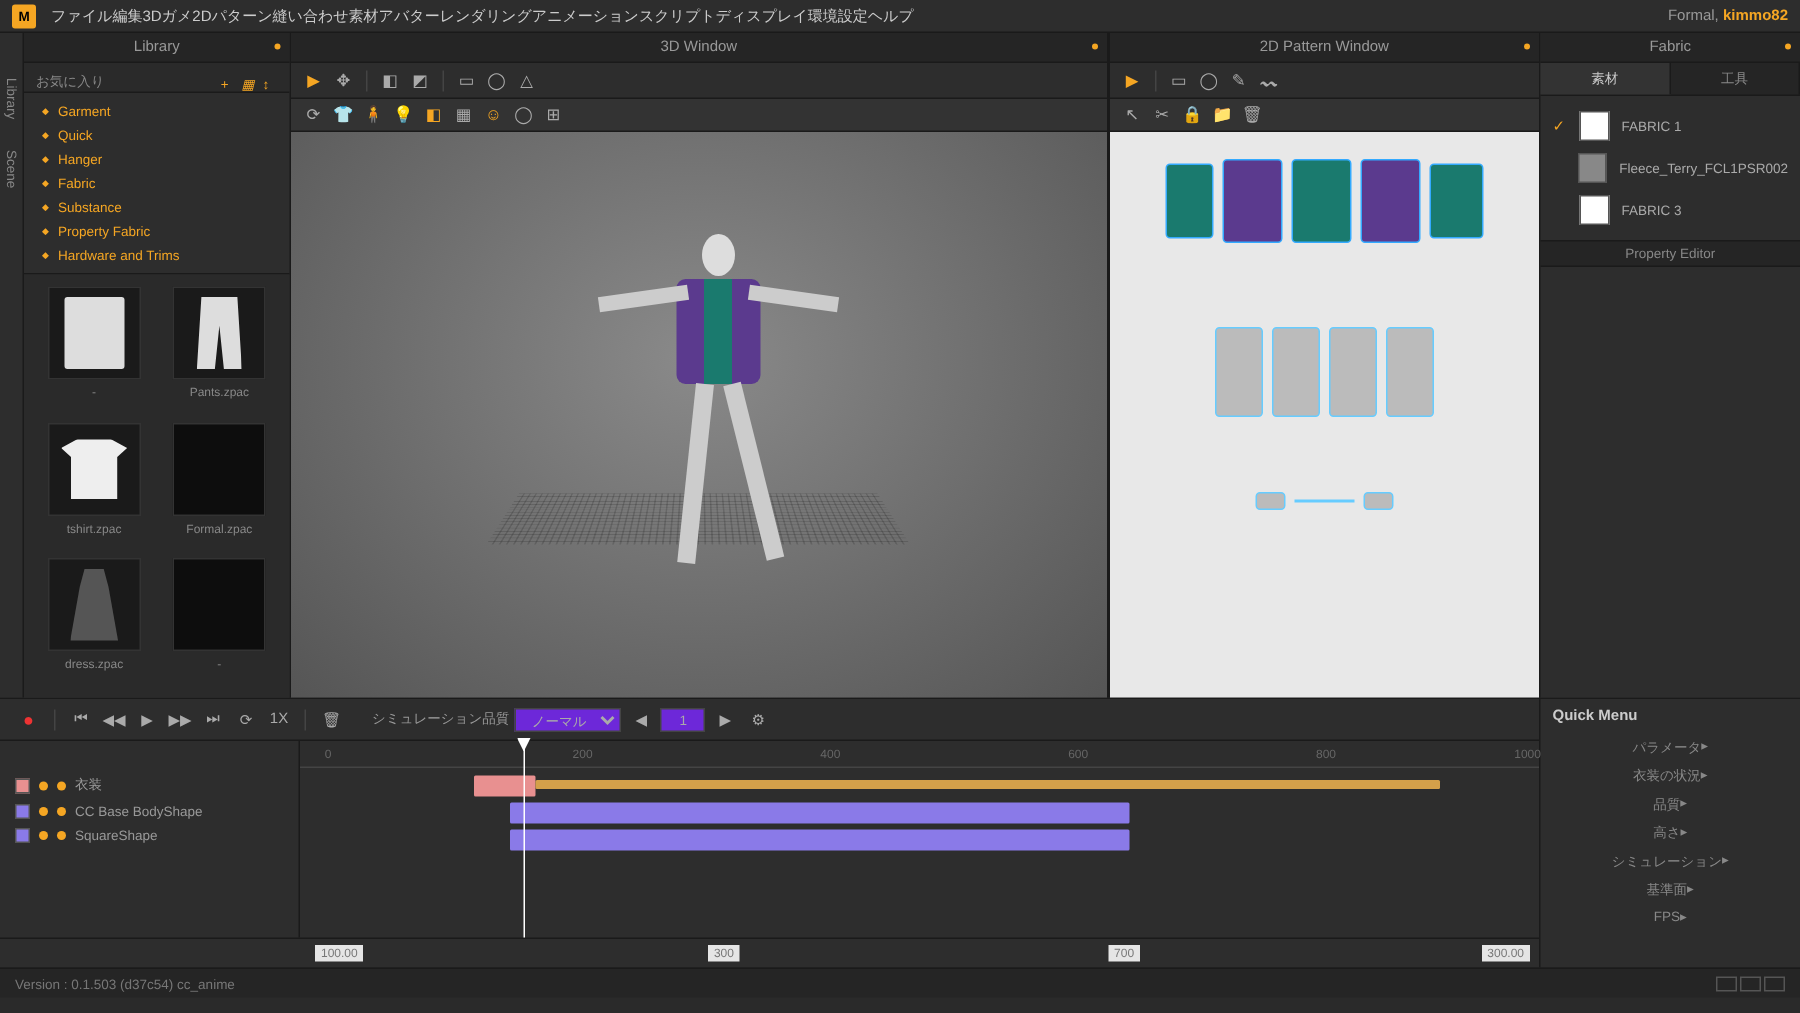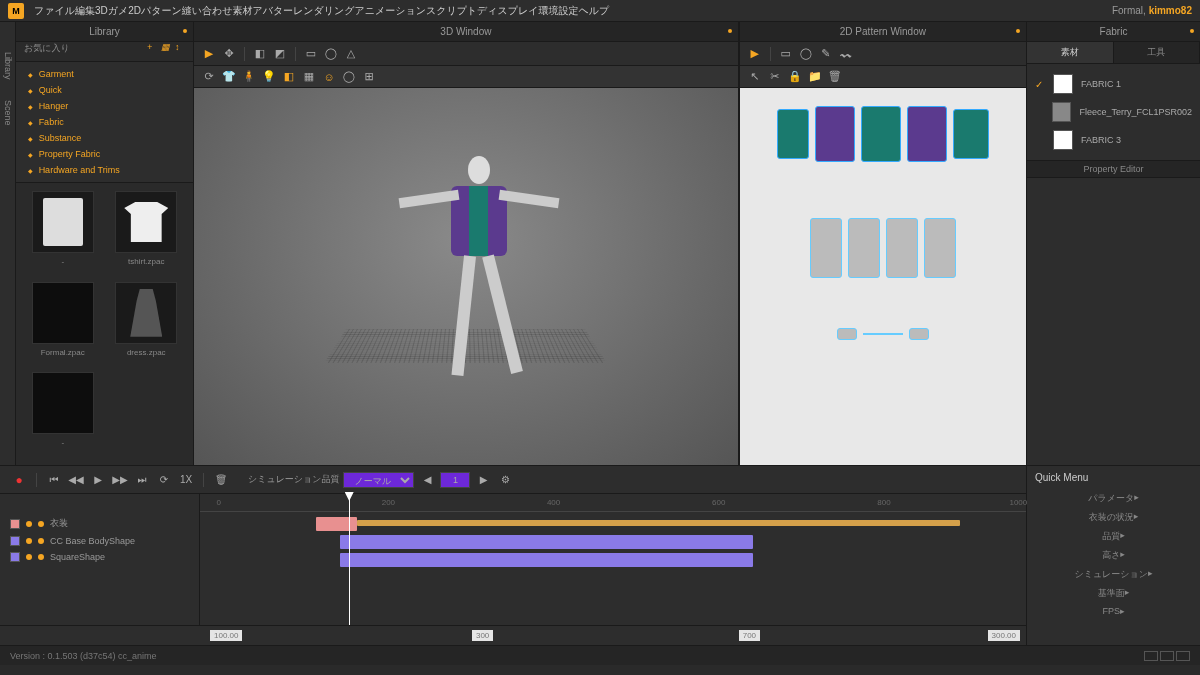--- a/index.html
+++ b/index.html
@@ -9,21 +9,21 @@
 .menu{display:flex;}
 .menu span{cursor:pointer;font-size:10px;color:#ccc}
 .user{margin-left:auto;color:#999;font-size:10px}
 .user b{color:#f5a623}
 .workspace{display:flex;height:443px}
 .leftcol{width:16px;background:#2d2d2d;border-right:1px solid #1a1a1a;display:flex;flex-direction:column;align-items:center;padding-top:30px;gap:20px}
 .leftcol span{writing-mode:vertical-rl;font-size:9px;color:#888;cursor:pointer}
 .library{width:178px;background:#2d2d2d;border-right:1px solid #1a1a1a;display:flex;flex-direction:column}
 .panel-hdr{height:20px;background:#252525;display:flex;align-items:center;justify-content:center;font-size:10px;color:#999;position:relative;border-bottom:1px solid #1a1a1a}
 .panel-hdr .dot{position:absolute;right:6px;top:7px;width:4px;height:4px;background:#f5a623;border-radius:50%}
-.panel-sub{height:20px;background:#2a2a2a;display:flex;align-items:flex-start;padding:0 8px;font-size:9px;color:#888;border-bottom:1px solid #1a1a1a}
+.panel-sub{height:20px;background:#2a2a2a;display:flex;align-items:flex-end;padding:0 8px;font-size:9px;color:#888;border-bottom:1px solid #1a1a1a}
 .panel-sub .tools{margin-left:auto;display:flex;gap:4px}
 .panel-sub .tools i{width:10px;height:10px;display:inline-block;color:#f5a623}
 .catlist{padding:4px 0;border-bottom:1px solid #1a1a1a}
 .catitem{padding:3px 12px;font-size:9px;color:#f5a623;cursor:pointer;display:flex;align-items:center;gap:6px}
 .catitem::before{content:'◆';font-size:6px}
 .thumbs{flex:1;padding:8px;display:grid;grid-template-columns:1fr 1fr;gap:6px;overflow:hidden;background:#2a2a2a}
 .thumb{display:flex;flex-direction:column;align-items:center;gap:4px}
 .thumb-img{width:62px;height:62px;background:#1a1a1a;display:flex;align-items:center;justify-content:center;border:1px solid #333}
 .thumb-label{font-size:8px;color:#888;text-align:center}
 .garment{width:40px;height:48px;background:#ddd;border-radius:2px}
@@ -87,21 +87,21 @@
 .lane{height:16px;margin:2px 0;position:relative}
 .clip{position:absolute;height:14px;top:1px;border-radius:1px}
 .clip.pink{background:#e89090}
 .clip.orange{background:#d4a04a;height:6px}
 .clip.purple{background:#8a7ae8}
 .playhead{position:absolute;top:0;bottom:0;width:1px;background:#fff;z-index:5}
 .playhead::before{content:'';position:absolute;top:-2px;left:-4px;width:9px;height:9px;background:#fff;clip-path:polygon(0 0,100% 0,50% 100%)}
 .tl-footer{height:20px;border-top:1px solid #1a1a1a;display:flex;align-items:center;position:relative}
 .tl-ft{position:absolute;font-size:8px;color:#777;background:#e5e5e5;padding:1px 4px}
 .tl-right{width:174px;border-left:1px solid #1a1a1a;padding:6px 8px}
-.tl-right h4{font-size:10px;color:#ccc;font-weight:normal;margin-bottom:6px}
+.tl-right h4{font-size:10px;color:#ccc;font-weight:bold;margin-bottom:6px}
 .qm-item{display:flex;justify-content:center;padding:3px 0;font-size:9px;color:#888}
 .status{height:20px;background:#252525;border-top:1px solid #1a1a1a;display:flex;align-items:center;padding:0 10px;font-size:9px;color:#777}
 .status-icons{margin-left:auto;display:flex;gap:2px}
 .status-icons i{width:14px;height:10px;border:1px solid #555;display:inline-block}
 .sep{width:1px;height:14px;background:#444;margin:0 4px}
 </style>
 </head>
 <body>
 
 <div class="topbar">
@@ -151,20 +151,26 @@
       <div class="catitem">Substance</div>
       <div class="catitem">Property Fabric</div>
       <div class="catitem">Hardware and Trims</div>
     </div>
     <div class="thumbs">
       <div class="thumb">
           <div class="thumb-img">
             <div class="garment"></div>
           </div>
           <div class="thumb-label">-</div>
+        </div>
+      <div class="thumb">
+          <div class="thumb-img">
+            <div class="pants"></div>
+          </div>
+          <div class="thumb-label">Pants.zpac</div>
         </div>
       <div class="thumb">
           <div class="thumb-img">
             <div class="shirt"></div>
           </div>
           <div class="thumb-label">tshirt.zpac</div>
         </div>
       <div class="thumb">
           <div class="thumb-img" style="background:#0d0d0d"></div>
           <div class="thumb-label">Formal.zpac</div>

